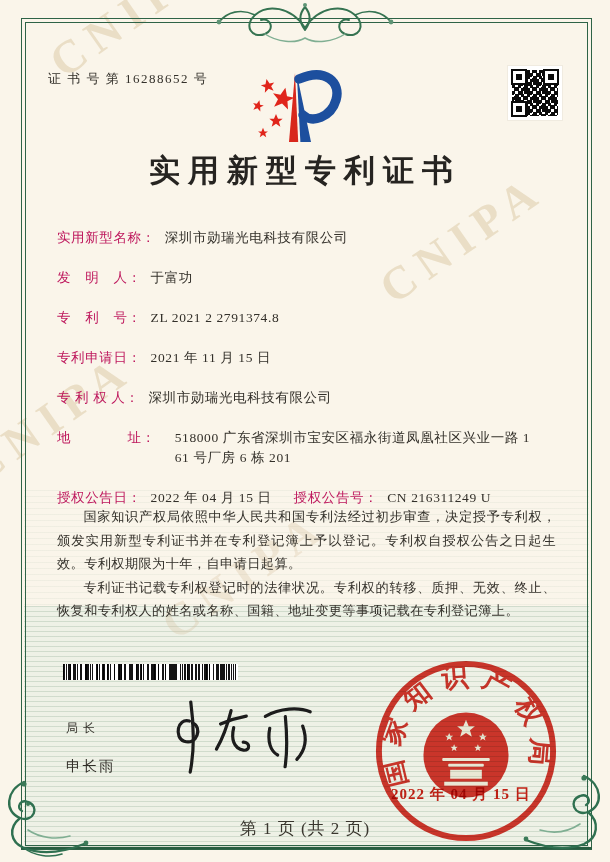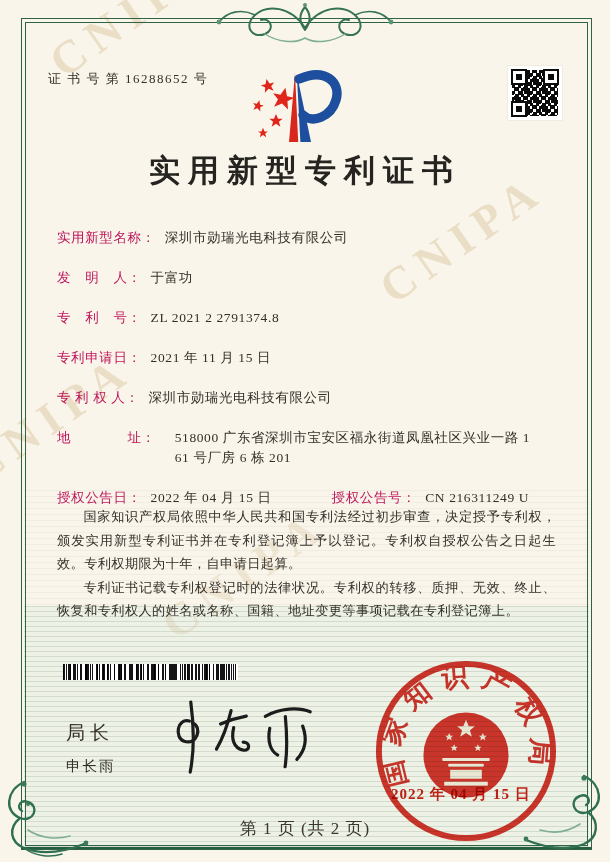--- a/index.html
+++ b/index.html
@@ -66,38 +66,38 @@
     font-size:31px; font-weight:bold; letter-spacing:8px; color:#262421; z-index:3;
   }
   
   .fields{position:absolute; left:57px; top:228px; width:505px; font-size:13.5px; z-index:3;}
   .row{margin-bottom:20px; line-height:20px; letter-spacing:.6px;}
   .lab{color:#be185d;}
   .val{margin-left:9px;}
   .addr-lines{display:inline-block; vertical-align:top; margin-left:19px; max-width:388px;}
   .addr-lines span{display:block;}
   .row-grant{display:flex;}
-  .pair2{margin-left:60px;}
+  .pair2{margin-left:22px;}
   
   .bodytext{
     position:absolute; left:57px; top:505px; width:499px; z-index:3;
     font-size:13.2px; line-height:23.5px; text-align:justify; letter-spacing:.4px;
   }
   .bodytext p{margin:0; text-indent:2em;}
   
   .barcode{
     position:absolute; left:63px; top:664px; width:175px; height:16px; z-index:3;
     background-color:#fff;
     background-image:
       repeating-linear-gradient(90deg,#141414 0 2px,#fff 2px 3px,#141414 3px 4px,#fff 4px 7px,#141414 7px 8px,#fff 8px 11px),
       repeating-linear-gradient(90deg,#141414 0 1px,#fff 1px 5px,#141414 5px 8px,#fff 8px 10px,#141414 10px 11px,#fff 11px 17px);
     background-blend-mode:multiply;
   }
   
-  .sig-title{position:absolute; left:66px; top:720px; font-size:19px; letter-spacing:5px; z-index:3;}
+  .sig-title{position:absolute; left:66px; top:720px; font-size:12px; letter-spacing:5px; z-index:3;}
   .sig-name{position:absolute; left:66px; top:750px; font-size:14.5px; letter-spacing:2px; z-index:3;margin-top:7px;}
   .signature{position:absolute; left:166px; top:690px; z-index:4; transform:rotate(-2deg);}
   
   .seal{position:absolute; left:371px; top:656px; width:190px; height:190px; z-index:5; opacity:.93; mix-blend-mode:multiply;}
   .seal-date{
     position:absolute; left:391px; top:785px; width:175px; z-index:6;
     color:#cf2418; font-size:15px; font-weight:bold; letter-spacing:1px;
     mix-blend-mode:multiply; white-space:nowrap;
   }
   

